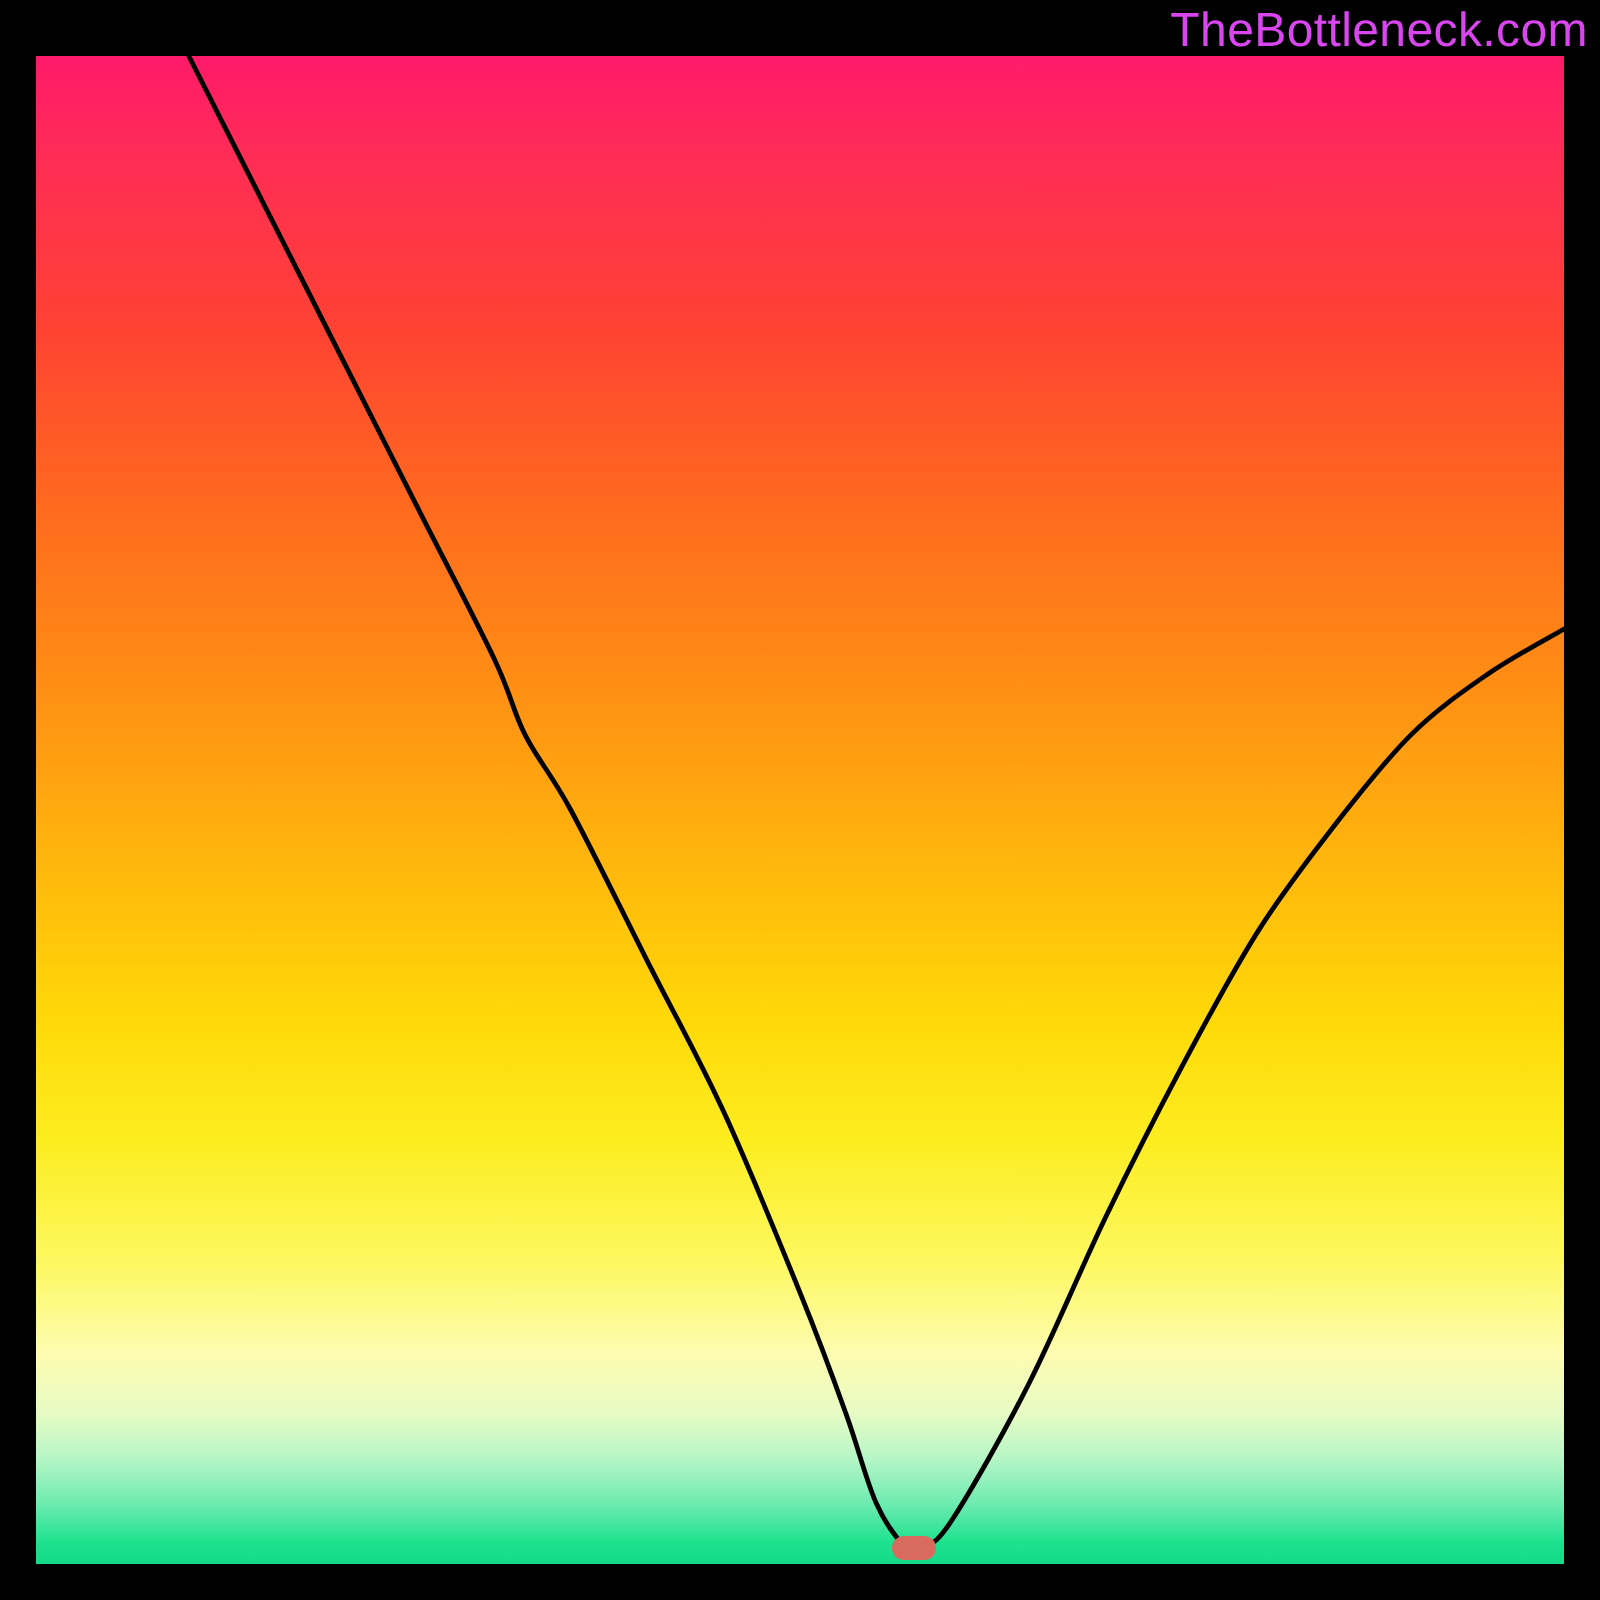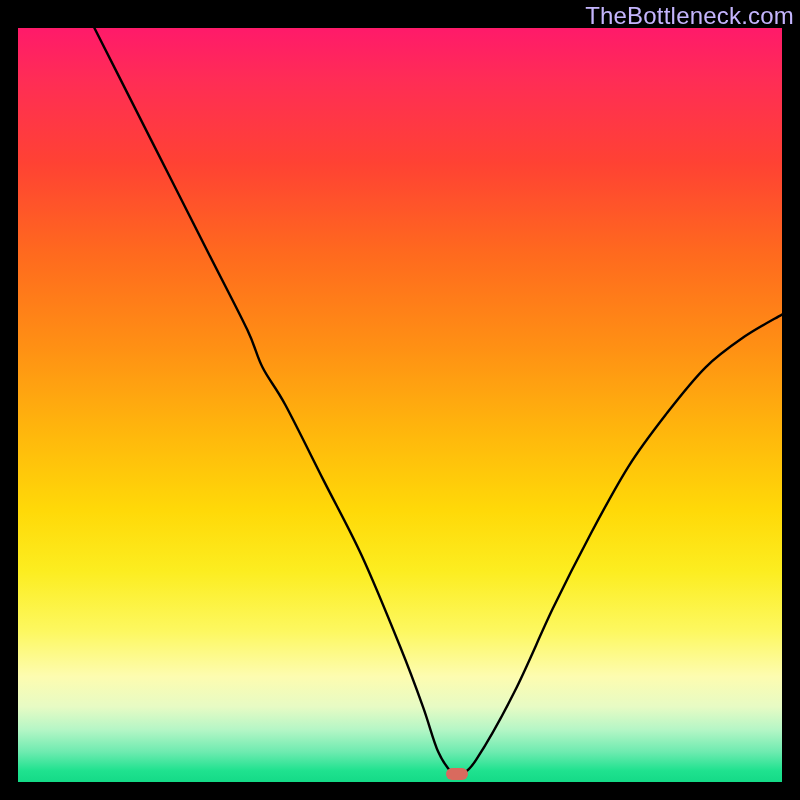--- a/index.html
+++ b/index.html
@@ -14,21 +14,21 @@
   .frame {
     position: relative;
     width: 800px;
     height: 800px;
     background: #000;
   }
   .watermark {
     position: absolute;
     top: 2px;
     right: 6px;
-    color: #c4b5fd;
+    color: #d946ef;
     font-size: 24px;
     font-weight: 500;
     letter-spacing: 0.2px;
     z-index: 10;
     user-select: none;
   }
   .plot-area {
     position: absolute;
     left: 18px;
     top: 28px;

